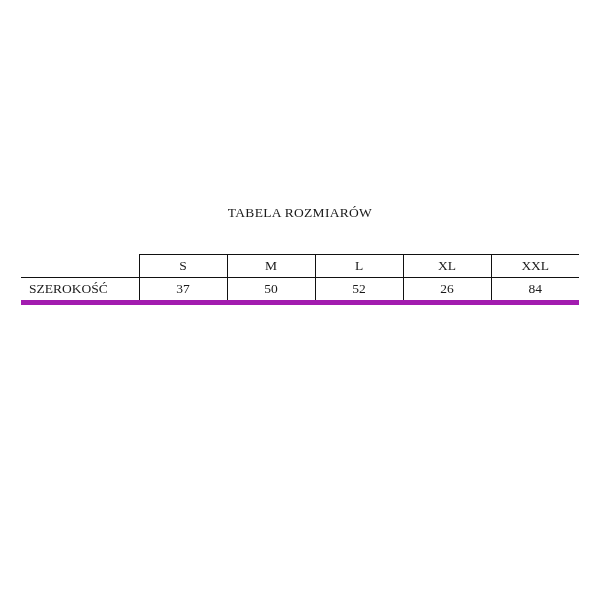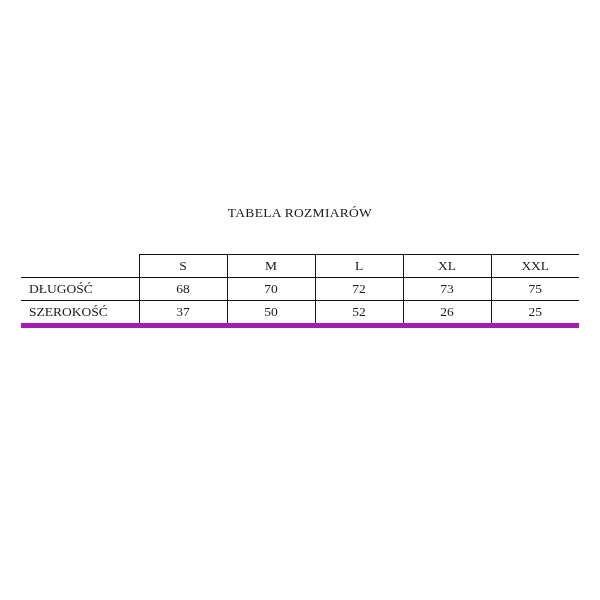--- a/index.html
+++ b/index.html
@@ -95,31 +95,23 @@
         <th class="corner-cell"></th>
         <th>S</th>
         <th>M</th>
         <th>L</th>
         <th>XL</th>
         <th>XXL</th>
       </tr>
     </thead>
     <tbody>
       <tr>
-        <td>DŁUGOŚĆ</td>
-        <td>68</td>
-        <td>70</td>
-        <td>72</td>
-        <td>73</td>
-        <td>75</td>
-      </tr>
-      <tr>
         <td>SZEROKOŚĆ</td>
         <td>37</td>
         <td>50</td>
         <td>52</td>
         <td>26</td>
-        <td>25</td>
+        <td>84</td>
       </tr>
     </tbody>
   </table>
 
 </div>
 
 </body></html>

